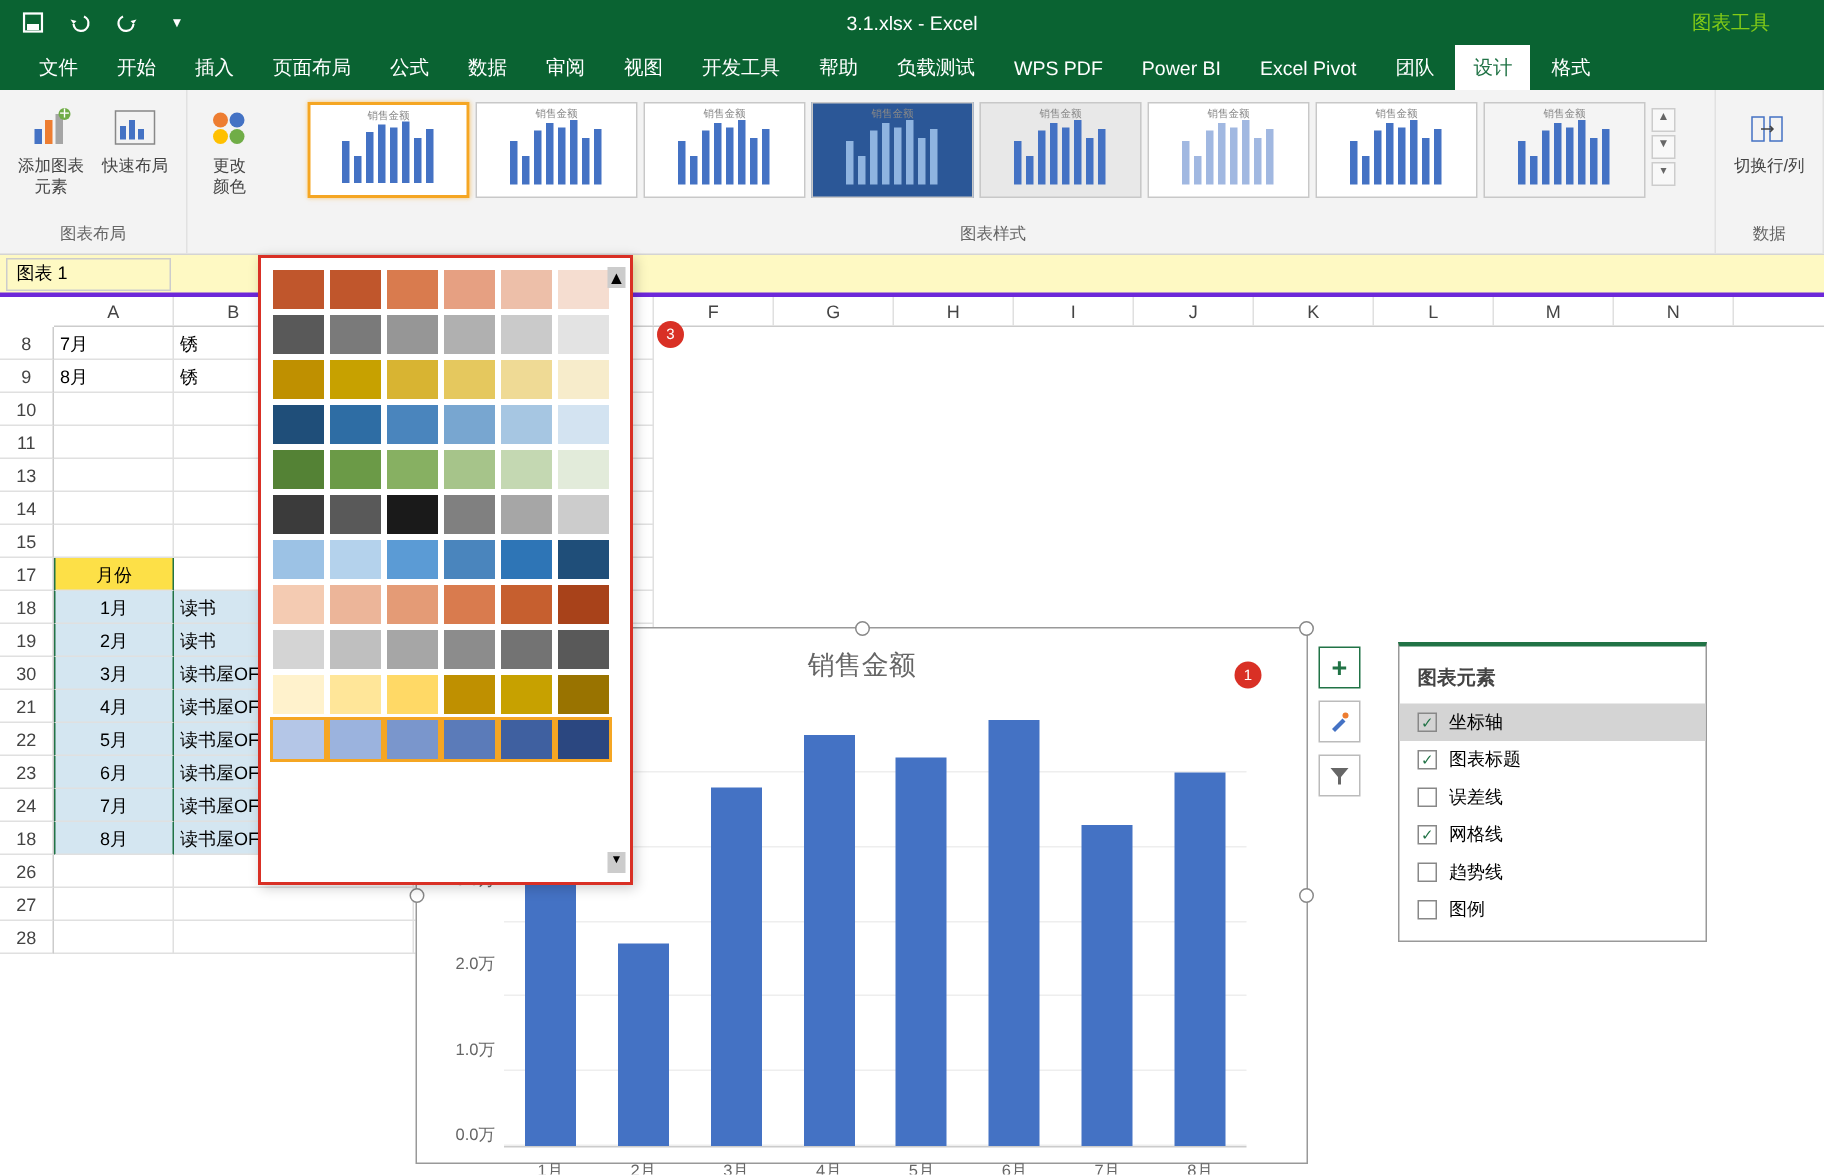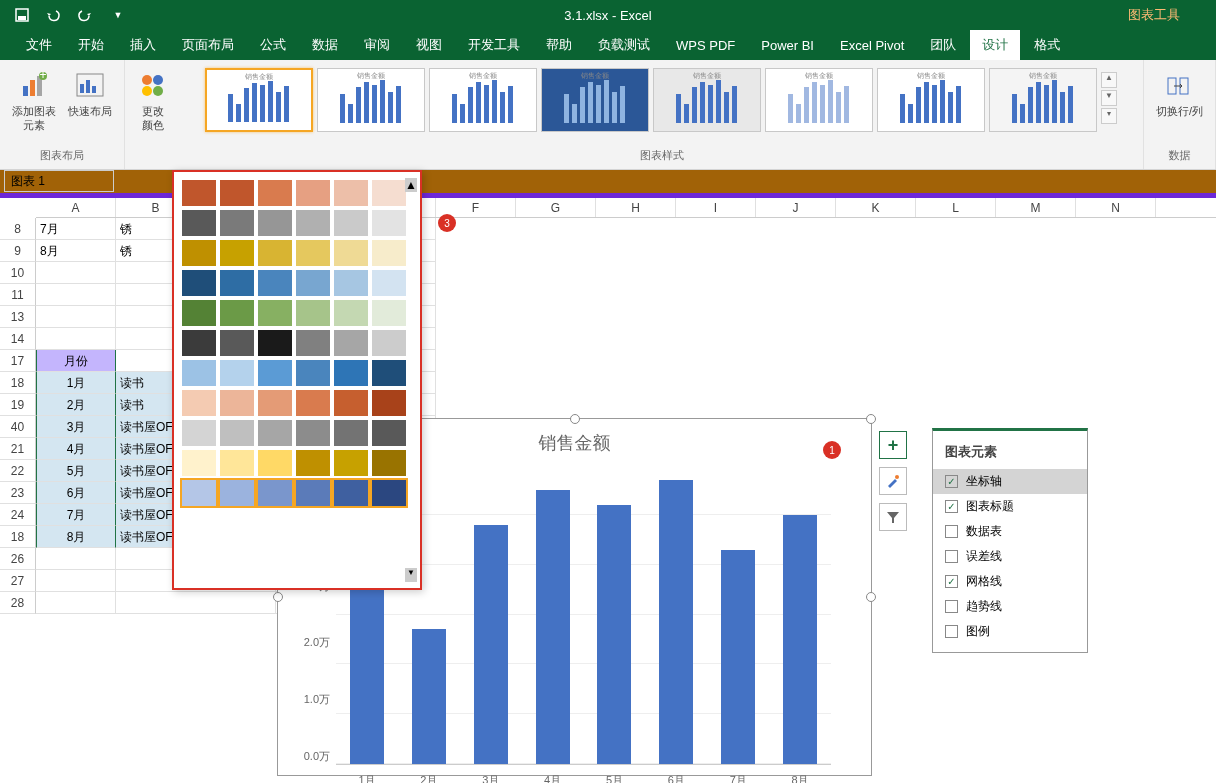--- a/index.html
+++ b/index.html
@@ -1,66 +1,66 @@
 <!DOCTYPE html>
 <html><head>
 <meta charset="utf-8">
 <style>
 *{box-sizing:border-box;margin:0;padding:0;font-family:"Microsoft YaHei",SimSun,sans-serif;font-size:12px}
 body{background:#fff;overflow:hidden;width:1216px;height:783px;position:relative}
 .titlebar{height:30px;background:#0a6332;display:flex;align-items:center;position:relative}
 .qat{display:flex;align-items:center;gap:4px;padding-left:8px}
 .qat-btn{width:28px;height:26px;display:flex;align-items:center;justify-content:center;color:#fff}
 .title-center{position:absolute;left:50%;transform:translateX(-50%);color:#fff;font-size:13px}
-.context-tab{position:absolute;right:20px;top:0;color:#fdba74;padding:6px 16px;font-size:13px}
+.context-tab{position:absolute;right:20px;top:0;color:#84cc16;padding:6px 16px;font-size:13px}
 .ribbon-tabs{height:30px;background:#0a6332;display:flex;align-items:center;padding-left:14px;gap:2px}
 .ribbon-tab{color:#fff;padding:6px 12px;cursor:pointer;font-size:13px}
 .ribbon-tab.active2{background:#fff;color:#217346}
 .marker-badge{width:18px;height:18px;background:#d93025;border-radius:50%;color:#fff;display:inline-flex;align-items:center;justify-content:center;font-size:10px;position:absolute}
 .ribbon{height:110px;background:#f3f3f3;border-bottom:1px solid #d4d4d4;display:flex;align-items:stretch}
 .ribbon-group{padding:4px 8px;border-right:1px solid #e1e1e1;display:flex;flex-direction:column;align-items:center;justify-content:space-between}
 .ribbon-group-label{color:#666;font-size:11px;padding:2px 0}
 .ribbon-btns{display:flex;gap:4px;align-items:flex-start;padding-top:4px}
 .ribbon-btn-v{display:flex;flex-direction:column;align-items:center;gap:2px;padding:2px 4px;cursor:pointer}
 .ribbon-btn-v span{font-size:11px;color:#444;text-align:center;line-height:1.3}
 .icon-box{width:32px;height:32px;display:flex;align-items:center;justify-content:center}
 .chart-styles{display:flex;gap:4px;padding-top:4px;flex:1;align-items:flex-start}
 .style-thumb{width:108px;height:64px;border:1px solid #c8c8c8;background:#fff;display:flex;align-items:end;justify-content:center;gap:3px;padding:6px 8px 8px;position:relative;cursor:pointer}
 .style-thumb::before{content:attr(data-t);position:absolute;top:2px;font-size:7px;color:#888}
 .style-thumb.selected{border:2px solid #f5a623;box-shadow:0 0 3px rgba(245,166,35,.6)}
 .st-bar{width:5px;background:#4472c4}
-.formula-bar{height:28px;border-bottom:5px solid #6d28d9;display:flex;align-items:flex-start;background:#a16207}
+.formula-bar{height:28px;border-bottom:3px solid #6d28d9;display:flex;align-items:center;background:#fef9c3}
 .name-box{width:110px;height:22px;border:1px solid #ccc;margin:0 4px;padding:2px 6px;display:flex;align-items:center;font-size:12px}
 .sheet-area{position:relative;background:#fff}
 .col-headers{display:flex;height:20px;border-bottom:1px solid #ccc;margin-left:36px}
 .col-h{width:80px;border-right:1px solid #e0e0e0;text-align:center;color:#444;font-size:12px;line-height:20px}
 .rows{}
 .row{display:flex;height:22px}
 .row-h{width:36px;border-right:1px solid #ccc;border-bottom:1px solid #e0e0e0;text-align:center;color:#444;background:#fff;line-height:22px}
 .cell{width:80px;border-right:1px solid #e0e0e0;border-bottom:1px solid #e0e0e0;padding:0 4px;line-height:22px;overflow:hidden;white-space:nowrap}
-.cell.hdr{background:#c4b5fd}
+.cell.hdr{background:#fde047}
 .color-picker{position:absolute;left:172px;top:170px;width:250px;height:420px;background:#fff;border:2px solid #d93025;box-shadow:2px 2px 8px rgba(0,0,0,.2);padding:6px;z-index:100}
 .color-grid{display:grid;grid-template-columns:repeat(6,34px);gap:4px;padding:2px}
 .color-sw{width:34px;height:26px;cursor:pointer}
 .color-sw.sel{outline:2px solid #f5a623}
 .scroll-ind{position:absolute;right:3px;top:6px;width:12px;height:14px;background:#ccc}
 .chart-obj{position:absolute;left:277px;top:418px;width:595px;height:358px;background:#fff;border:1px solid #999}
 .chart-handle{width:10px;height:10px;border:1px solid #888;background:#fff;border-radius:50%;position:absolute}
 .chart-title{text-align:center;font-size:18px;color:#666;padding:12px 0 0}
 .chart-plot{position:relative;height:300px;margin:10px 40px 0 58px;border-bottom:1px solid #ccc}
 .y-axis{position:absolute;left:-52px;top:0;height:100%;display:flex;flex-direction:column;justify-content:space-between;text-align:right;width:46px}
 .y-tick{font-size:11px;color:#666}
 .x-axis{position:absolute;bottom:-24px;left:0;width:100%;display:flex;justify-content:space-around}
 .x-tick{font-size:11px;color:#666}
 .grid-line{position:absolute;width:100%;border-top:1px solid #eee;left:0}
 .bars{position:absolute;bottom:0;left:0;width:100%;height:100%;display:flex;justify-content:space-around;align-items:end}
 .bar{width:34px;background:#4472c4}
 .chart-btns{position:absolute;right:-36px;top:12px;display:flex;flex-direction:column;gap:8px}
 .chart-side-btn{width:28px;height:28px;border:1px solid #bbb;background:#fff;display:flex;align-items:center;justify-content:center;color:#217346;cursor:pointer}
-.elements-panel{position:absolute;left:932px;top:428px;width:156px;background:#fff;border:1px solid #999;border-top:3px solid #217346;padding:8px 0}
+.elements-panel{position:absolute;left:932px;top:428px;width:206px;background:#fff;border:1px solid #999;border-top:3px solid #217346;padding:8px 0}
 .panel-title{font-weight:bold;color:#444;padding:4px 12px 8px;font-size:13px}
 .panel-item{display:flex;align-items:center;gap:8px;padding:4px 12px;cursor:pointer}
 .panel-item.hl{background:#d4d4d4}
 .chk{width:13px;height:13px;border:1px solid #888;display:inline-flex;align-items:center;justify-content:center;font-size:10px;color:#217346}
 .styles-scroll{width:18px;display:flex;flex-direction:column;justify-content:center;gap:2px;padding-top:4px}
 .scroll-btn{width:16px;height:16px;border:1px solid #ccc;background:#f8f8f8;text-align:center;font-size:8px;color:#666;cursor:pointer}
 svg{display:block}
 </style>
 </head>
 <body>
@@ -325,20 +325,27 @@
         <div class="cell"></div>
       </div>
       <div class="row">
         <div class="row-h">14</div>
         <div class="cell"></div>
         <div class="cell" style="width: 160px;"></div>
         <div class="cell"></div>
         <div class="cell"></div>
       </div>
       <div class="row">
+        <div class="row-h">15</div>
+        <div class="cell"></div>
+        <div class="cell" style="width: 160px;"></div>
+        <div class="cell"></div>
+        <div class="cell"></div>
+      </div>
+      <div class="row">
         <div class="row-h">17</div>
         <div class="cell hdr" style="text-align: center; font-weight: 500; border-left: 1px solid rgb(33, 115, 70); border-right: 1px solid rgb(33, 115, 70);">月份</div>
         <div class="cell" style="width: 160px;"></div>
         <div class="cell"></div>
         <div class="cell"></div>
       </div>
       <div class="row">
         <div class="row-h">18</div>
         <div class="cell" style="background: rgb(212, 230, 241); text-align: center; border-left: 1px solid rgb(33, 115, 70); border-right: 1px solid rgb(33, 115, 70);">1月</div>
         <div class="cell" style="width: 160px; background: rgb(212, 230, 241);">读书</div>
@@ -346,21 +353,21 @@
         <div class="cell"></div>
       </div>
       <div class="row">
         <div class="row-h">19</div>
         <div class="cell" style="background: rgb(212, 230, 241); text-align: center; border-left: 1px solid rgb(33, 115, 70); border-right: 1px solid rgb(33, 115, 70);">2月</div>
         <div class="cell" style="width: 160px; background: rgb(212, 230, 241);">读书</div>
         <div class="cell"></div>
         <div class="cell"></div>
       </div>
       <div class="row">
-        <div class="row-h">40</div>
+        <div class="row-h">30</div>
         <div class="cell" style="background: rgb(212, 230, 241); text-align: center; border-left: 1px solid rgb(33, 115, 70); border-right: 1px solid rgb(33, 115, 70);">3月</div>
         <div class="cell" style="width: 160px; background: rgb(212, 230, 241);">读书屋OFFICE网</div>
         <div class="cell"></div>
         <div class="cell"></div>
       </div>
       <div class="row">
         <div class="row-h">21</div>
         <div class="cell" style="background: rgb(212, 230, 241); text-align: center; border-left: 1px solid rgb(33, 115, 70); border-right: 1px solid rgb(33, 115, 70);">4月</div>
         <div class="cell" style="width: 160px; background: rgb(212, 230, 241);">读书屋OFFICE网</div>
         <div class="cell"></div>
@@ -560,24 +567,20 @@
       <div class="panel-item hl">
         <span class="chk">✓</span>
         <span>坐标轴</span>
       </div>
       <div class="panel-item">
         <span class="chk">✓</span>
         <span>图表标题</span>
       </div>
       <div class="panel-item">
         <span class="chk"></span>
-        <span>数据表</span>
-      </div>
-      <div class="panel-item">
-        <span class="chk"></span>
         <span>误差线</span>
       </div>
       <div class="panel-item">
         <span class="chk">✓</span>
         <span>网格线</span>
       </div>
       <div class="panel-item">
         <span class="chk"></span>
         <span>趋势线</span>
       </div>

